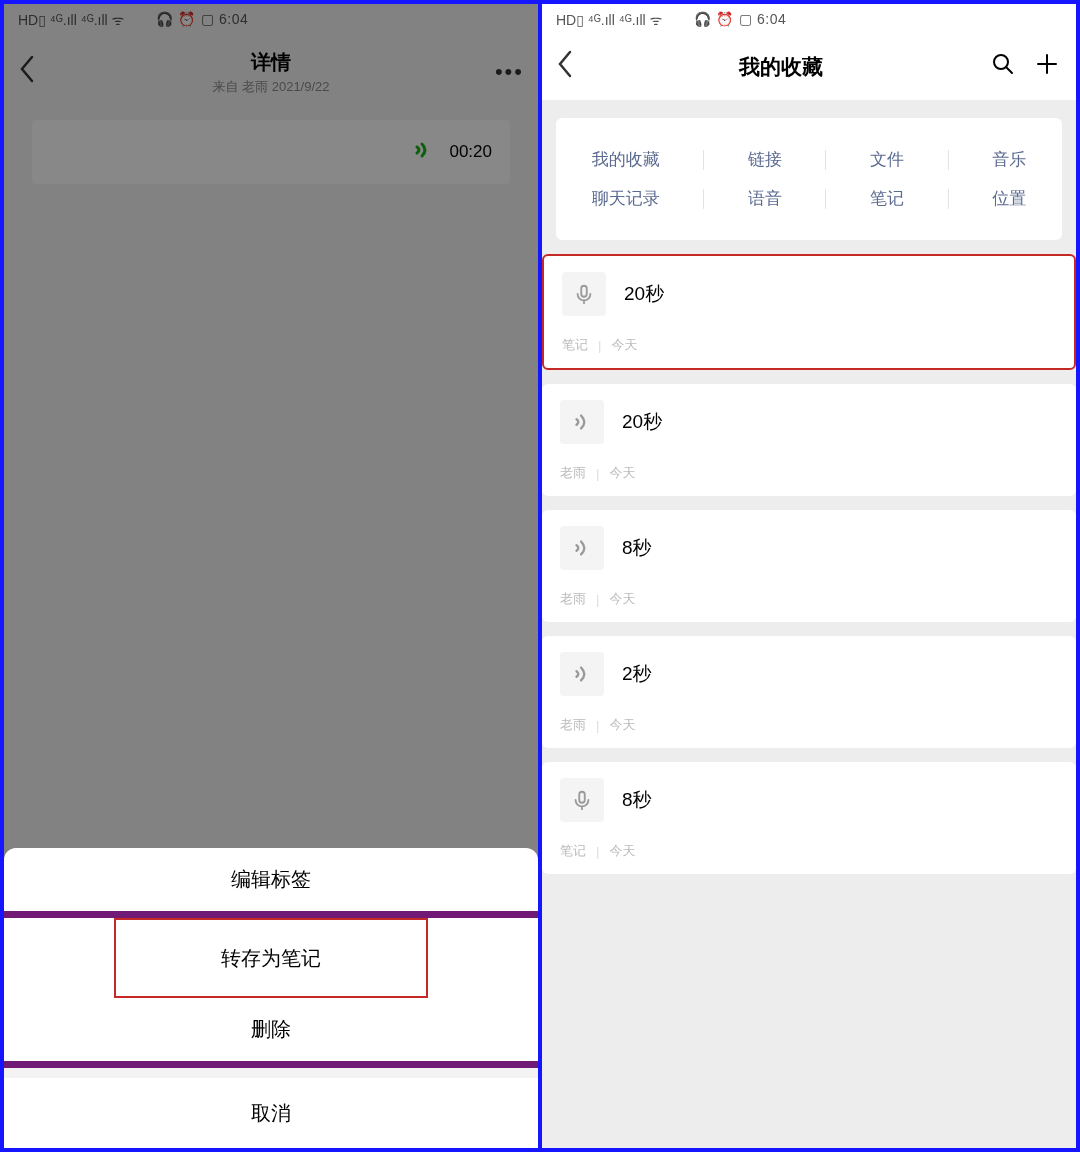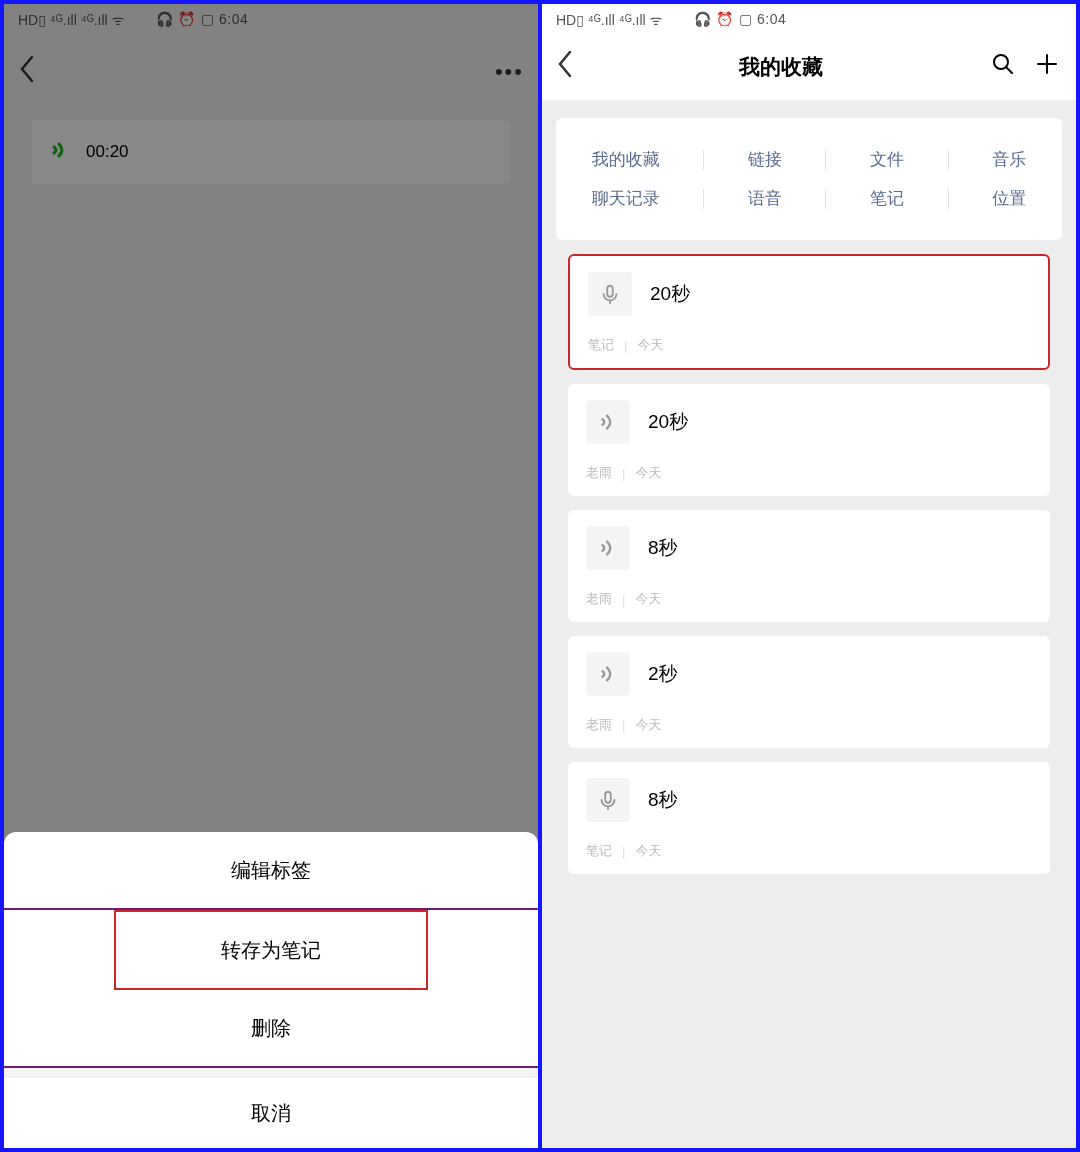--- a/index.html
+++ b/index.html
@@ -61,45 +61,46 @@
   .nav1 .more { margin-left: auto; font-size: 22px; color: #333; letter-spacing: 2px; }
   .voice-card {
     margin: 10px 28px;
     background: #f7f7f7;
     border-radius: 4px;
     height: 64px;
     display: flex;
     align-items: center;
     padding: 0 18px;
     gap: 14px;
+    justify-content: flex-end;
   }
   .voice-green {
     color: #1aad19;
     font-size: 20px;
     font-weight: bold;
   }
   .voice-time { font-size: 17px; color: #000; }
 
   .action-sheet {
     position: absolute;
     left: 0; right: 0; bottom: 0;
     background: #fff;
     z-index: 10;
     border-top-left-radius: 12px;
     border-top-right-radius: 12px;
     overflow: hidden;
   }
   .sheet-item {
-    height: 78px;
+    height: 70px;
     display: flex;
     align-items: center;
     justify-content: center;
     font-size: 20px;
     color: #000;
-    border-bottom: 2px solid #701a75;
+    border-bottom: 7px solid #701a75;
   }
   .sheet-item.highlight {
     border: 2px solid #c62828;
     margin: 0 110px;
     height: 80px;
   }
   .sheet-gap { height: 10px; background: #f3f3f3; }
   .sheet-cancel {
     height: 70px;
     display: flex;
@@ -140,21 +141,21 @@
     align-items: center;
     margin: 8px 0;
   }
   .cat-item {
     color: #5b6a91;
     font-size: 17px;
     padding: 4px 8px;
     position: relative;
   }
   .cat-sep { width: 1px; height: 20px; background: #e3e3e3; }
-  .fav-list { padding: 0 26px; display: flex; flex-direction: column; gap: 14px; }
+  .fav-list { padding: 0 0; display: flex; flex-direction: column; gap: 14px; }
   .fav-item {
     background: #fff;
     border-radius: 6px;
     padding: 16px 18px 14px;
   }
   .fav-item.highlight { border: 2px solid #c62828; }
   .fav-top { display: flex; align-items: center; gap: 18px; }
   .fav-icon {
     width: 44px; height: 44px;
     background: #f4f4f4;
@@ -190,20 +191,24 @@
       <span>🎧 ⏰ ▢ 6:04</span>
     </div>
   </div>
 
   <div class="nav1">
     <div class="back">
       <svg width="18" height="28" viewBox="0 0 18 28">
           <path d="M14 2 L4 14 L14 26" stroke="#333" stroke-width="2.5" fill="none" stroke-linecap="round"></path>
         </svg>
     </div>
+    <div class="title-wrap">
+      <div class="title">详情</div>
+      <div class="sub">来自 老雨 2021/9/22</div>
+    </div>
     <div class="more">•••</div>
   </div>
 
   <div class="voice-card">
     <span class="voice-green">
       <svg width="22" height="22" viewBox="0 0 22 22">
           <path d="M4 8 Q8 11 4 14 M9 5 Q15 11 9 17" stroke="#1aad19" stroke-width="3" fill="none" stroke-linecap="round"></path>
         </svg>
     </span>
     <span class="voice-time">00:20</span>

